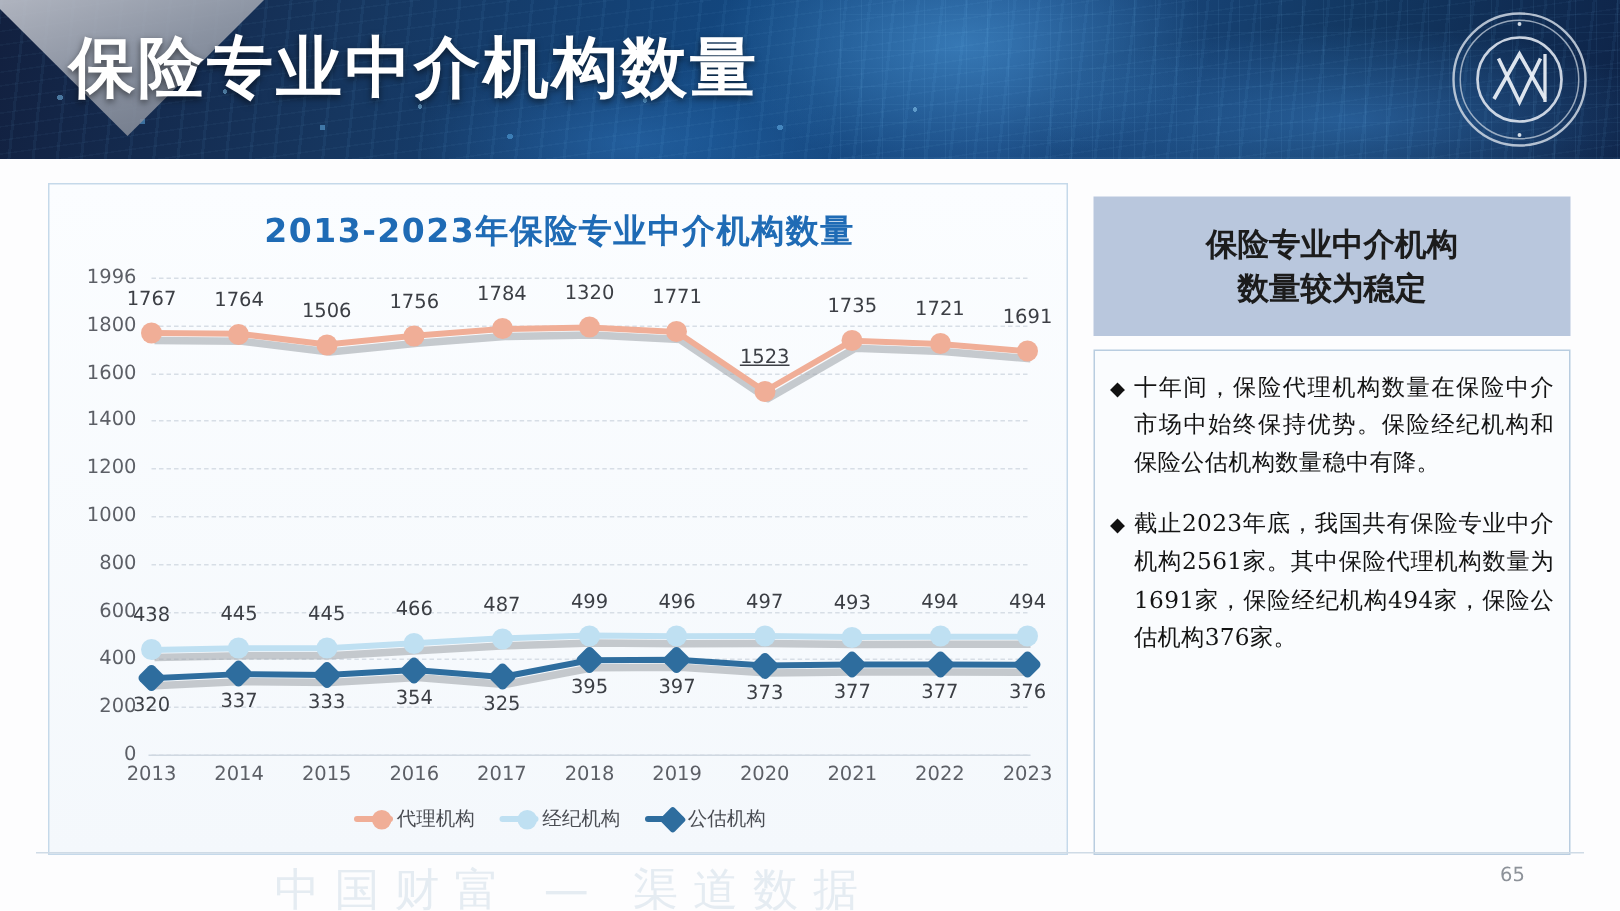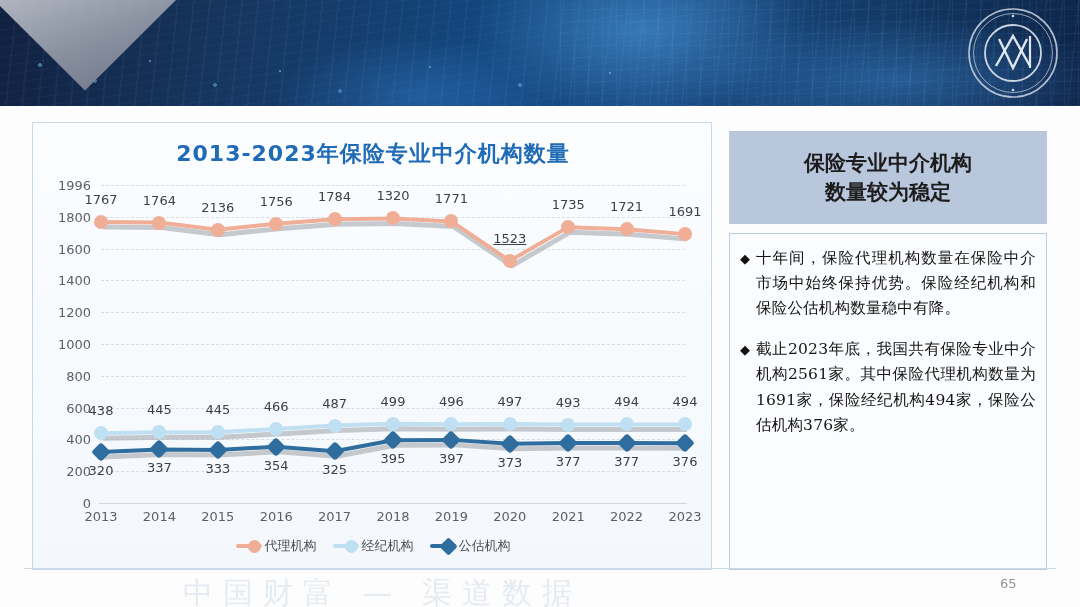--- a/index.html
+++ b/index.html
@@ -109,20 +109,21 @@
 <body>
 
 <div class="slide">
 
   <div class="banner">
     <div class="banner-bg"></div>
     <div class="banner-streaks"></div>
     <div class="banner-grid"></div>
     <div class="banner-dots"></div>
     <div class="chevron"></div>
+    <div class="banner-title">保险专业中介机构数量</div>
 
     <div class="logo">
       <svg width="94" height="94" viewBox="0 0 94 94" aria-hidden="true">
         <circle cx="47" cy="47" r="44" fill="none" stroke="#cfd8e4" stroke-width="1.6" opacity=".85"></circle>
         <circle cx="47" cy="47" r="39.5" fill="none" stroke="#cfd8e4" stroke-width="1" opacity=".7"></circle>
         <circle cx="47" cy="47" r="28" fill="none" stroke="#dfe6ef" stroke-width="1.8" opacity=".9"></circle>
         <path d="M30 60 L47 30 L64 60" fill="none" stroke="#e8eef5" stroke-width="2.4" opacity=".95"></path>
         <path d="M33 33 L47 62 L61 33" fill="none" stroke="#e8eef5" stroke-width="2.4" opacity=".95"></path>
         <line x1="64" y1="30" x2="64" y2="62" stroke="#e8eef5" stroke-width="2.2" opacity=".95"></line>
         <circle cx="47" cy="10" r="1.3" fill="#e8eef5" opacity=".9"></circle>
@@ -166,21 +167,21 @@
           <polyline points="0,37.047000000000025 58.4,37.524 116.8,44.678999999999974 175.2,38.79599999999999 233.6,34.343999999999994 292,33.389999999999986 350.4,36.411 408.8,75.84300000000002 467.2,42.13499999999999 525.6,44.36099999999999 584,49.13099999999997" fill="none" stroke="#9aa0a6" stroke-width="5" stroke-linejoin="round" opacity=".55" transform="translate(2,5)"></polyline>
           <polyline points="0,37.047000000000025 58.4,37.524 116.8,44.678999999999974 175.2,38.79599999999999 233.6,34.343999999999994 292,33.389999999999986 350.4,36.411 408.8,75.84300000000002 467.2,42.13499999999999 525.6,44.36099999999999 584,49.13099999999997" fill="none" stroke="#f0ae97" stroke-width="4" stroke-linejoin="round"></polyline>
           <polyline points="0,248.358 58.4,247.245 116.8,247.245 175.2,243.906 233.6,240.567 292,238.659 350.4,239.136 408.8,238.977 467.2,239.613 525.6,239.454 584,239.454" fill="none" stroke="#9aa0a6" stroke-width="5" stroke-linejoin="round" opacity=".55" transform="translate(2,5)"></polyline>
           <polyline points="0,248.358 58.4,247.245 116.8,247.245 175.2,243.906 233.6,240.567 292,238.659 350.4,239.136 408.8,238.977 467.2,239.613 525.6,239.454 584,239.454" fill="none" stroke="#bfe0f2" stroke-width="4" stroke-linejoin="round"></polyline>
           <polyline points="0,267.12 58.4,264.417 116.8,265.053 175.2,261.714 233.6,266.325 292,255.195 350.4,254.877 408.8,258.693 467.2,258.057 525.6,258.057 584,258.216" fill="none" stroke="#9aa0a6" stroke-width="5" stroke-linejoin="round" opacity=".55" transform="translate(2,5)"></polyline>
           <polyline points="0,267.12 58.4,264.417 116.8,265.053 175.2,261.714 233.6,266.325 292,255.195 350.4,254.877 408.8,258.693 467.2,258.057 525.6,258.057 584,258.216" fill="none" stroke="#2e6d9e" stroke-width="4" stroke-linejoin="round"></polyline>
         </svg>
       <div class="labels-holder">
           <div class="dlabel" style="left: 0px; top: 7.047px;">1767</div>
           <div class="dlabel" style="left: 58.4px; top: 7.524px;">1764</div>
-          <div class="dlabel" style="left: 116.8px; top: 14.679px;">2136</div>
+          <div class="dlabel" style="left: 116.8px; top: 14.679px;">1506</div>
           <div class="dlabel" style="left: 175.2px; top: 8.796px;">1756</div>
           <div class="dlabel" style="left: 233.6px; top: 4.344px;">1784</div>
           <div class="dlabel" style="left: 292px; top: 3.39px;">1320</div>
           <div class="dlabel" style="left: 350.4px; top: 6.411px;">1771</div>
           <div class="dlabel" style="left: 408.8px; top: 45.843px; text-decoration: underline;">1523</div>
           <div class="dlabel" style="left: 467.2px; top: 12.135px;">1735</div>
           <div class="dlabel" style="left: 525.6px; top: 14.361px;">1721</div>
           <div class="dlabel" style="left: 584px; top: 19.131px;">1691</div>
           <div class="dlabel" style="left: 0px; top: 218.358px;">438</div>
           <div class="dlabel" style="left: 58.4px; top: 217.245px;">445</div>

